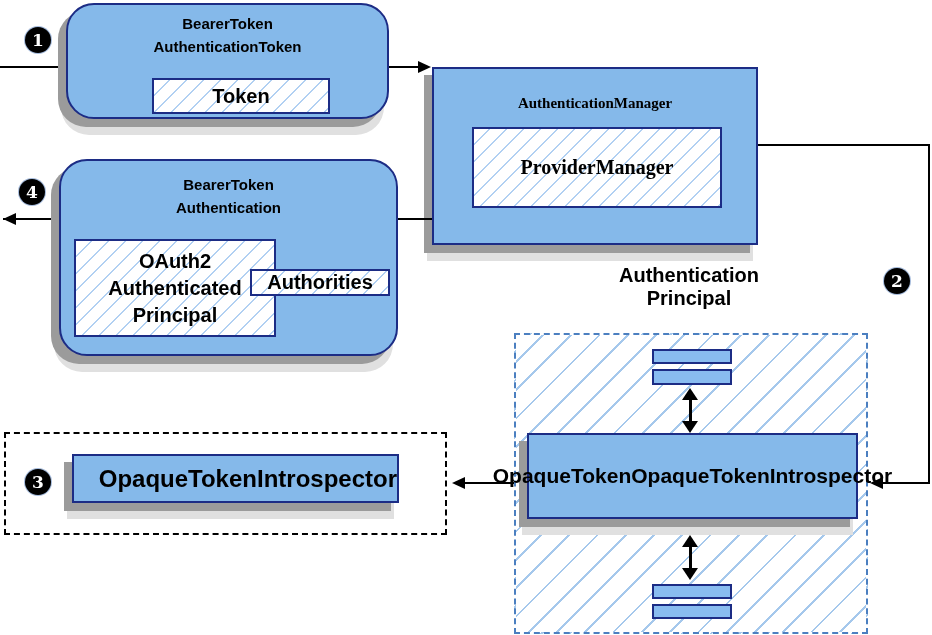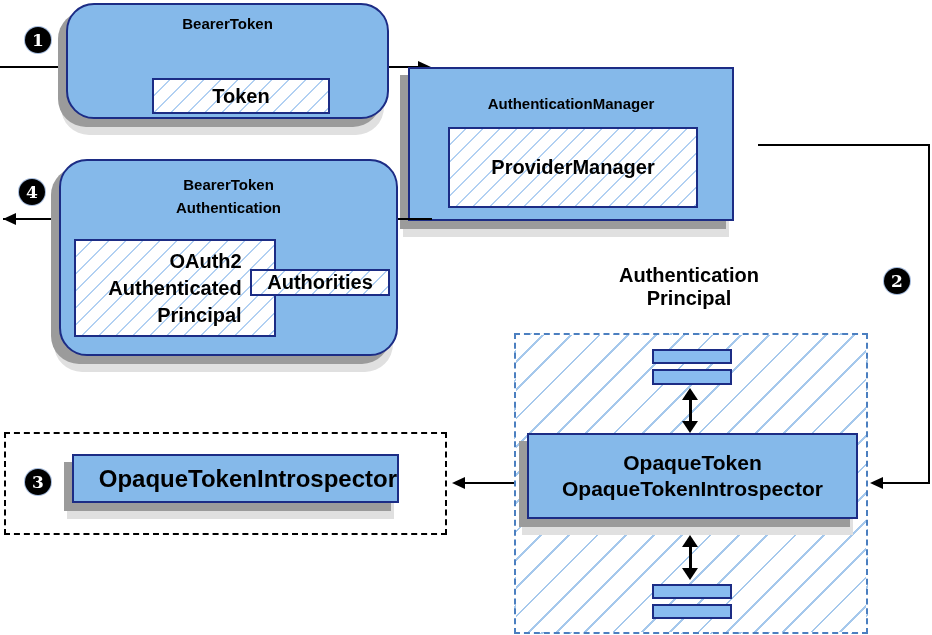--- a/index.html
+++ b/index.html
@@ -55,52 +55,53 @@
     position:absolute; width:26px; height:26px; border-radius:50%;
     background:#000; color:#fff; display:flex; align-items:center; justify-content:center;
     font-family:"DejaVu Serif", serif; font-size:17px; font-weight:bold;
     box-shadow:0 0 0 1px rgba(90,130,190,.55);
   }
   
   #node-btat { left:66px; top:3px; width:323px; height:116px; }
   #node-btat .node-title { top:7px; }
   #box-token { left:84px; top:73px; width:178px; height:36px; }
 
-  #node-am { left:408px; top:67px; width:326px; height:154px; }
+  #node-am { left:432px; top:67px; width:326px; height:178px;font-family:Liberation Serif, serif; }
   #node-am .node-title { top:23px; }
   #box-pm { left:38px; top:58px; width:250px; height:81px; }
 
   #node-bta { left:59px; top:159px; width:339px; height:197px; z-index:2; }
   #node-bta .node-title { top:12px; }
-  #box-principal { left:13px; top:78px; width:202px; height:98px;text-align:right; }
+  #box-principal { left:13px; top:78px; width:202px; height:98px; }
   #box-authorities { left:189px; top:108px; width:140px; height:27px; }
 
   #introspector-area { left:4px; top:432px; width:443px; height:103px; }
   #box-introspector { left:72px; top:454px; width:327px; height:49px;
     display:flex; align-items:center; justify-content:flex-end; font-size:24px; }
 
   #providers-area { left:514px; top:333px; width:354px; height:301px; }
   #box-provider { left:527px; top:433px; width:331px; height:86px;
-    display:flex; flex-direction:column; align-items:center; justify-content:center;
+    display:flex; flex-direction:row; align-items:center; justify-content:center;
     font-size:21px; line-height:26px; text-align:center; }
 
   #providers-heading { position:absolute; left:589px; top:264px; width:200px;
     text-align:center; font-size:20px; line-height:23px; }
 </style>
 </head>
 <body>
 
 <div id="canvas">
 
   <div class="hline" style="left:0;top:66px;width:66px;"></div>
   <div class="badge" style="left:25px;top:27px;">1</div>
 
   <div class="node rounded" id="node-btat">
     <div class="node-title">
       <span>BearerToken</span><br>
+      <span>AuthenticationToken</span>
     </div>
     <div class="hatchbox" id="box-token">
       <span>Token</span>
     </div>
   </div>
 
   <div class="hline" style="left:389px;top:66px;width:30px;"></div>
   <div class="tri-right" style="left:418px;top:61px;"></div>
 
   <div class="node" id="node-am">

